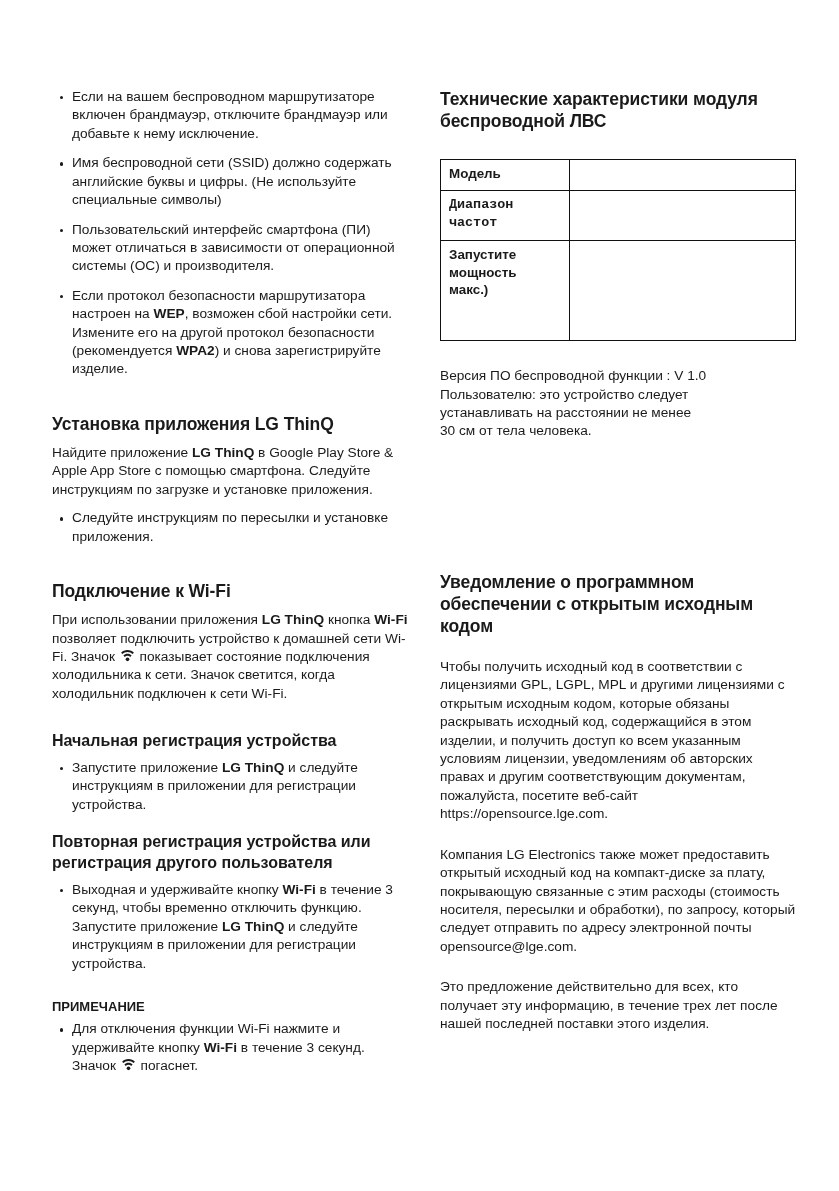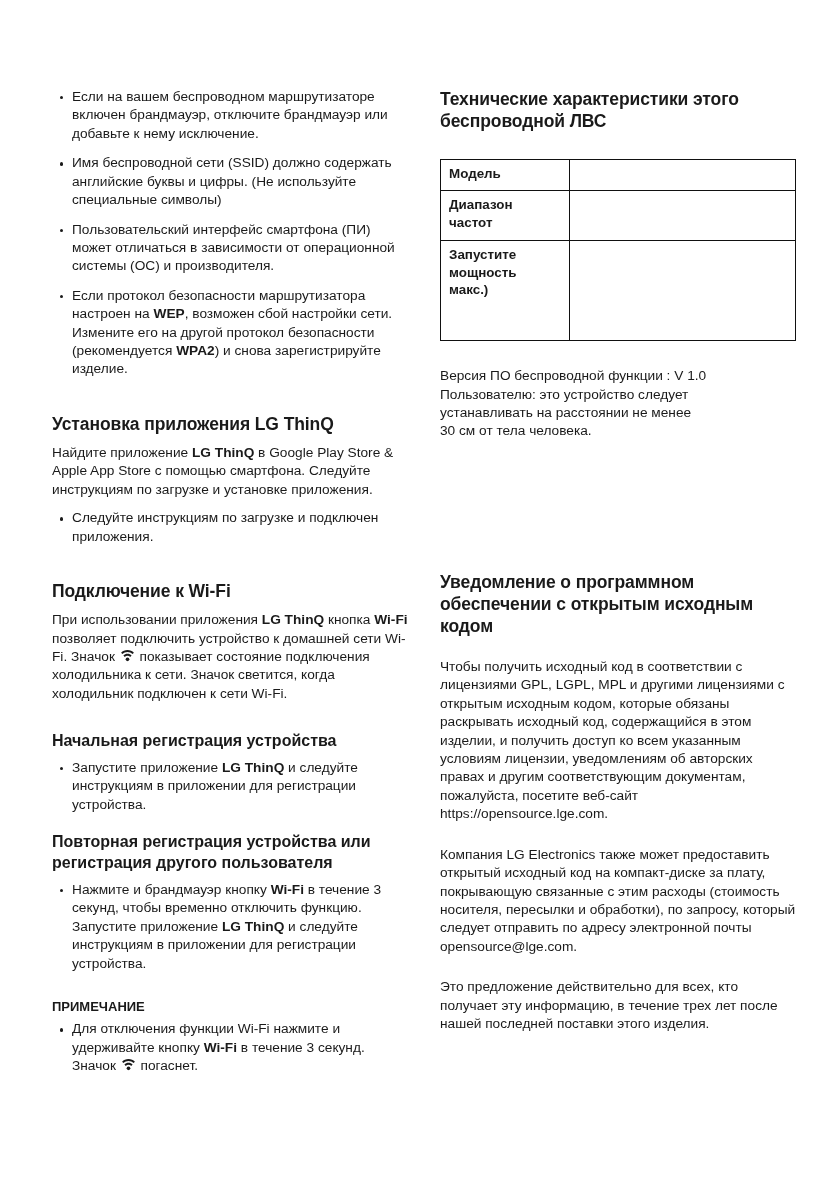--- a/index.html
+++ b/index.html
@@ -99,21 +99,21 @@
     vertical-align: top;
     padding: 5px 7px 5px 8px;
   }
   table.spec td.lbl {
     width: 113px;
     font-weight: bold;
     white-space: pre-line;
   }
   table.spec td.val { }
   table.spec tr.r1 td { height: 20px; }
-  table.spec tr.r2 td { height: 39px; }
+  table.spec tr.r2 td { height: 39px; font-family: Liberation Mono, monospace; }
   table.spec tr.r3 td { height: 89px; }
 
   
   .wifi-icon {
     display: inline-block;
     width: 15px;
     height: 13px;
     vertical-align: -1px;
     margin: 0 1px;
   }
@@ -137,21 +137,21 @@
 
     <div class="gap-xl"></div>
 
     <h1 class="sec-title">Установка приложения LG ThinQ</h1>
 
     <p class="body">
       <span>Найдите приложение </span><b>LG ThinQ</b><span> в Google Play Store &amp; Apple App Store с помощью смартфона. Следуйте инструкциям по загрузке и установке приложения.</span>
     </p>
 
     <ul class="bullets">
-      <li>Следуйте инструкциям по загрузке и подключен приложения.</li>
+      <li>Следуйте инструкциям по пересылки и установке приложения.</li>
     </ul>
 
     <div class="gap-xl"></div>
 
     <h1 class="sec-title">Подключение к Wi-Fi</h1>
 
     <p class="body">
       <span>При использовании приложения </span><b>LG ThinQ</b><span> кнопка </span><b>Wi-Fi</b><span> позволяет подключить устройство к домашней сети Wi-Fi. Значок </span><span class="wifi-icon"><svg viewBox="0 0 16 14" xmlns="http://www.w3.org/2000/svg">
               <path d="M8 1.1C5.3 1.1 2.85 2.2 1.15 3.95l1.45 1.5C3.95 4.05 5.9 3.2 8 3.2s4.05.85 5.4 2.25l1.45-1.5C13.15 2.2 10.7 1.1 8 1.1z" fill="#1a1a1a"></path>
               <path d="M8 5.1c-1.7 0-3.25.7-4.35 1.8l1.45 1.5C5.85 7.65 6.85 7.2 8 7.2s2.15.45 2.9 1.2l1.45-1.5C11.25 5.8 9.7 5.1 8 5.1z" fill="#1a1a1a"></path>
@@ -168,21 +168,21 @@
         <span>Запустите приложение </span><b>LG ThinQ</b><span> и следуйте инструкциям в приложении для регистрации устройства.</span>
       </li>
     </ul>
 
     <div class="gap-md"></div>
 
     <h2 class="sub-title">Повторная регистрация устройства или регистрация другого пользователя</h2>
 
     <ul class="bullets">
       <li>
-        <span>Нажмите и брандмауэр кнопку </span><b>Wi-Fi</b><span> в течение 3 секунд, чтобы временно отключить функцию. Запустите приложение </span><b>LG ThinQ</b><span> и следуйте инструкциям в приложении для регистрации устройства.</span>
+        <span>Выходная и удерживайте кнопку </span><b>Wi-Fi</b><span> в течение 3 секунд, чтобы временно отключить функцию. Запустите приложение </span><b>LG ThinQ</b><span> и следуйте инструкциям в приложении для регистрации устройства.</span>
       </li>
     </ul>
 
     <div class="gap-lg"></div>
 
     <h3 class="note-title">ПРИМЕЧАНИЕ</h3>
 
     <ul class="bullets">
       <li>
         <span>Для отключения функции Wi-Fi нажмите и удерживайте кнопку </span><b>Wi-Fi</b><span> в течение 3 секунд. Значок </span><span class="wifi-icon"><svg viewBox="0 0 16 14" xmlns="http://www.w3.org/2000/svg">
@@ -190,21 +190,21 @@
                 <path d="M8 5.1c-1.7 0-3.25.7-4.35 1.8l1.45 1.5C5.85 7.65 6.85 7.2 8 7.2s2.15.45 2.9 1.2l1.45-1.5C11.25 5.8 9.7 5.1 8 5.1z" fill="#1a1a1a"></path>
                 <circle cx="8" cy="11" r="1.95" fill="#1a1a1a"></circle>
               </svg></span><span> погаснет.</span>
       </li>
     </ul>
 
   </div>
 
   <div class="col col-right">
 
-    <h1 class="sec-title">Технические характеристики этого беспроводной ЛВС</h1>
+    <h1 class="sec-title">Технические характеристики модуля беспроводной ЛВС</h1>
 
     <div class="gap-md"></div>
 
     <table class="spec">
       <tbody>
         <tr class="r1">
           <td class="lbl">Модель</td>
           <td class="val"></td>
         </tr>
         <tr class="r2">

